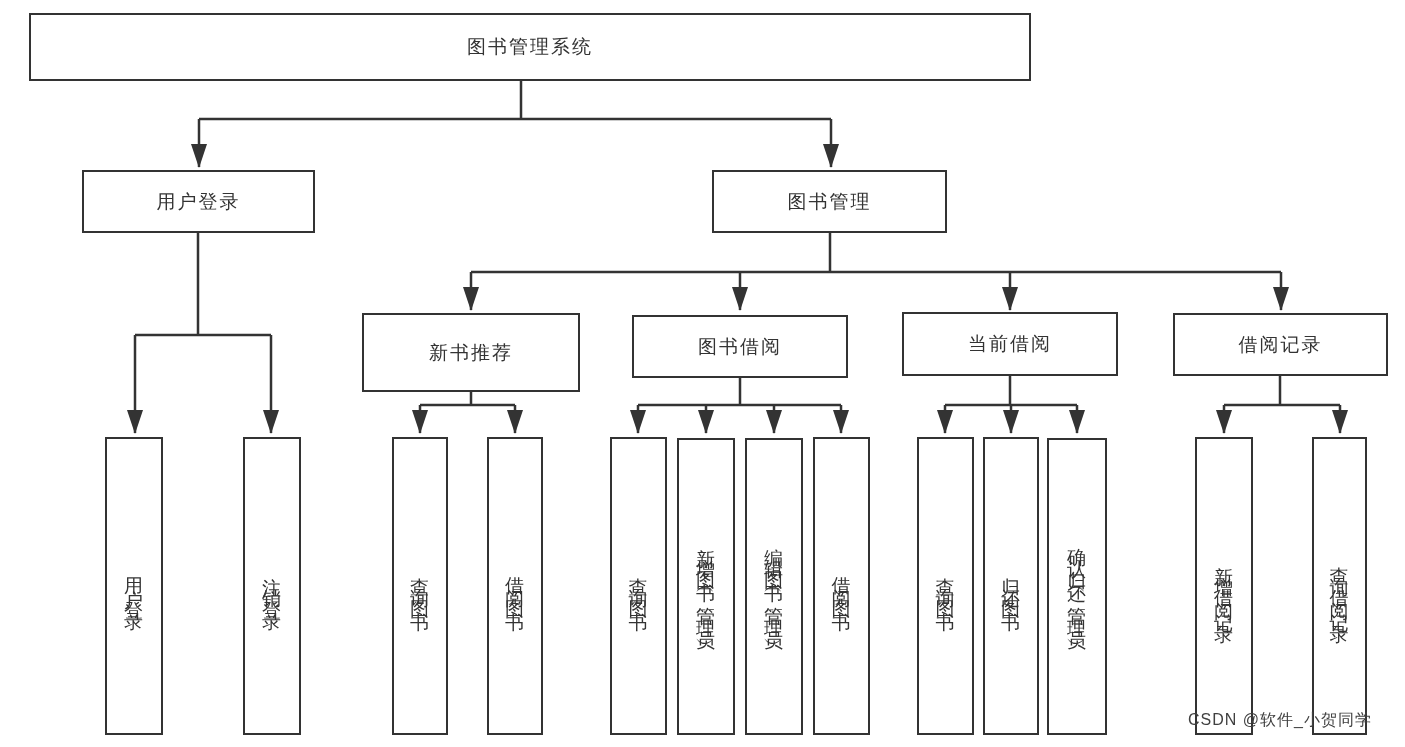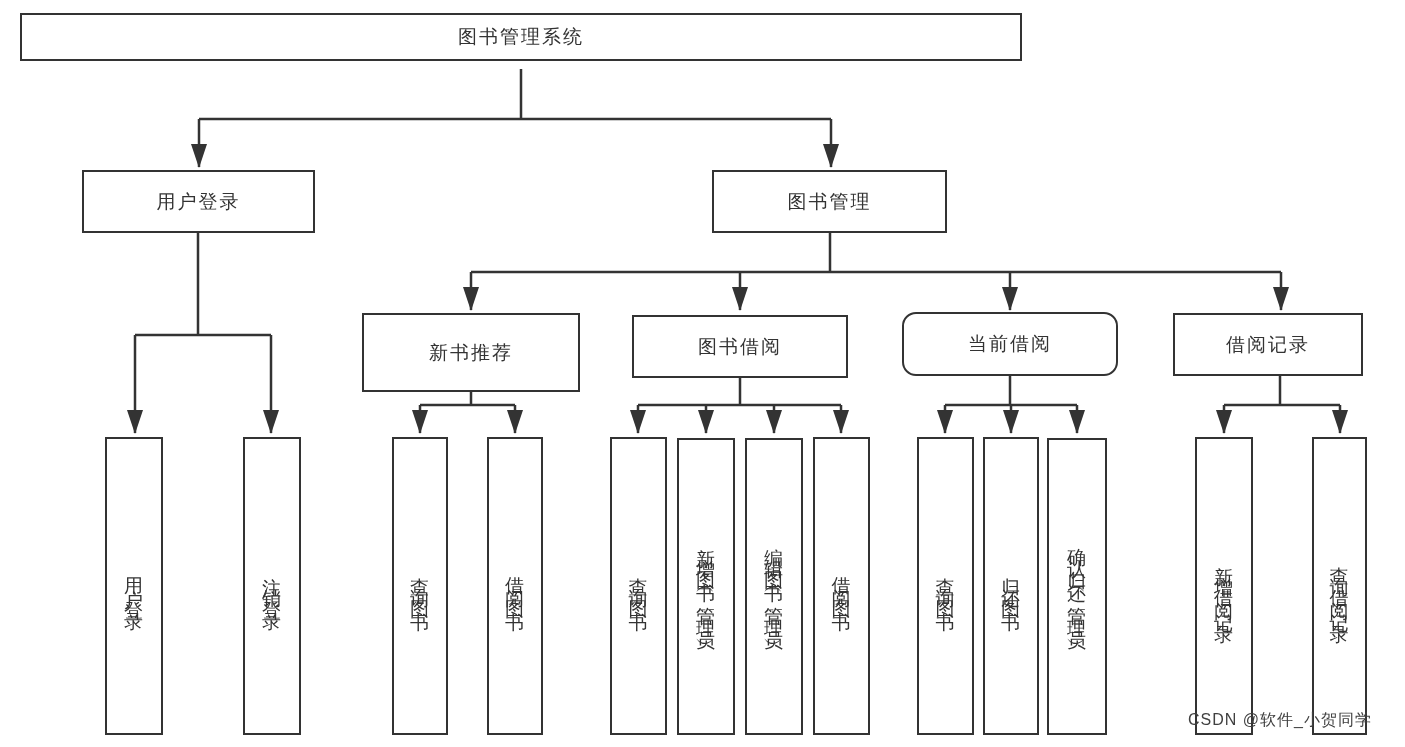--- a/index.html
+++ b/index.html
@@ -65,29 +65,29 @@
       <path d="M945,405 V433" marker-end="url(#arw)"></path>
       <path d="M1011,405 V433" marker-end="url(#arw)"></path>
       <path d="M1077,405 V433" marker-end="url(#arw)"></path>
 
       <path d="M1280,376 V405 M1224,405 H1340"></path>
       <path d="M1224,405 V433" marker-end="url(#arw)"></path>
       <path d="M1340,405 V433" marker-end="url(#arw)"></path>
     </g>
   </svg>
 
-  <div class="hnode" style="left:20px;top:13px;width:1002px;height:48px;">图书管理系统</div>
+  <div class="hnode" style="left:29px;top:13px;width:1002px;height:68px;">图书管理系统</div>
 
   <div class="hnode" style="left:82px;top:170px;width:233px;height:63px;">用户登录</div>
   <div class="hnode" style="left:712px;top:170px;width:235px;height:63px;">图书管理</div>
 
   <div class="hnode" style="left:362px;top:313px;width:218px;height:79px;">新书推荐</div>
   <div class="hnode" style="left:632px;top:315px;width:216px;height:63px;">图书借阅</div>
-  <div class="hnode" style="left:902px;top:312px;width:216px;height:64px;border-radius:14px;">当前借阅</div>
-  <div class="hnode" style="left:1173px;top:313px;width:190px;height:63px;">借阅记录</div>
+  <div class="hnode" style="left:902px;top:312px;width:216px;height:64px;">当前借阅</div>
+  <div class="hnode" style="left:1173px;top:313px;width:215px;height:63px;">借阅记录</div>
 
   <div class="vnode" style="left:105px;top:437px;width:58px;height:298px;">
     <span>用户登录</span>
   </div>
   <div class="vnode" style="left:243px;top:437px;width:58px;height:298px;">
     <span>注销登录</span>
   </div>
 
   <div class="vnode" style="left:392px;top:437px;width:56px;height:298px;">
     <span>查询图书</span>

